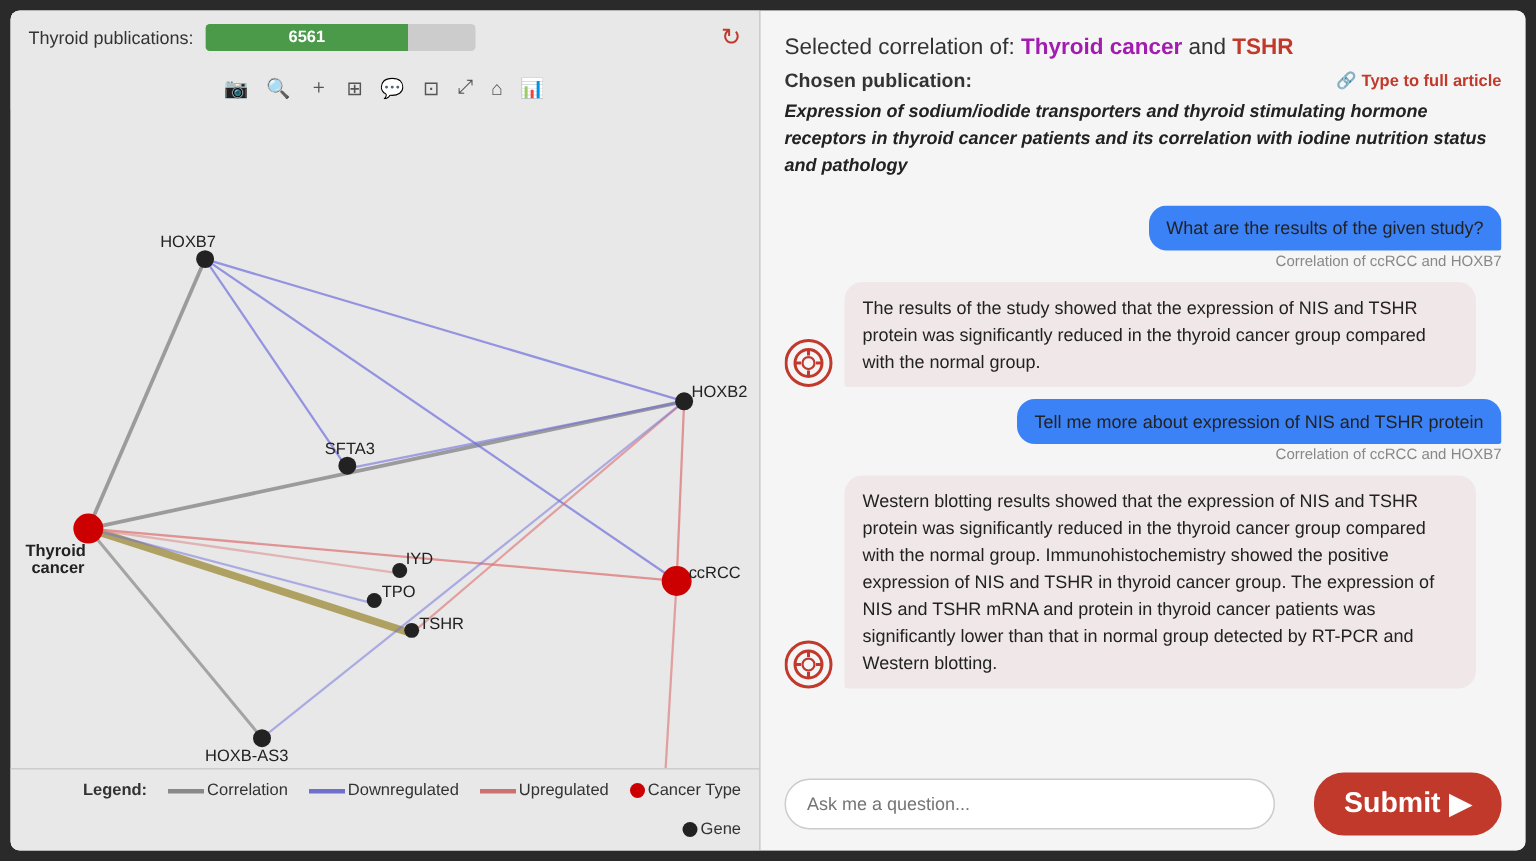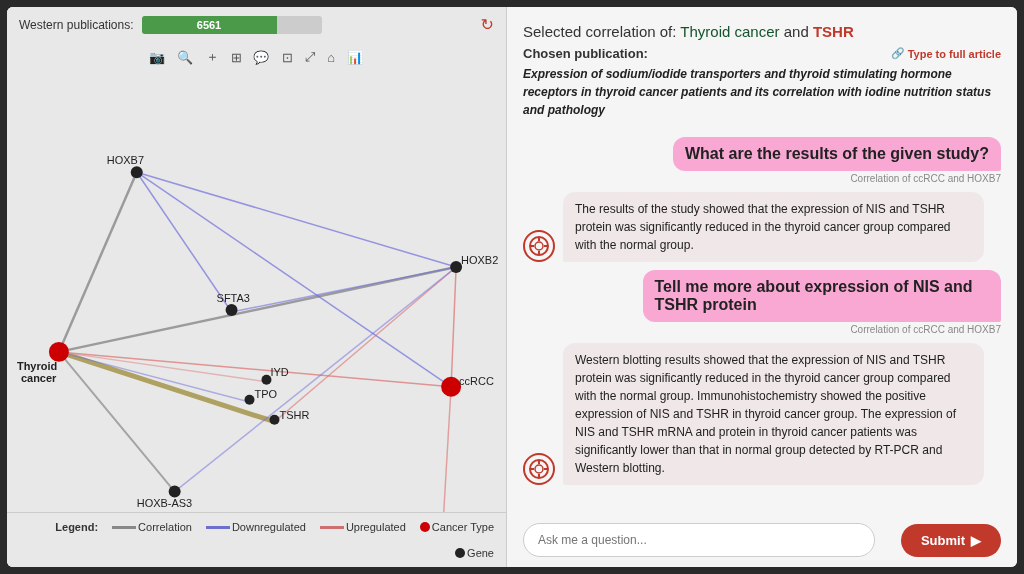--- a/index.html
+++ b/index.html
@@ -127,21 +127,21 @@
     }
     .right-header {
       margin-bottom: 8px;
     }
     .selected-title {
       font-size: 15px;
       font-weight: normal;
       color: #333;
       margin-bottom: 6px;
     }
-    .selected-title .thyroid { color: #14532d; font-weight: normal; }
+    .selected-title .thyroid { color: #a21caf; font-weight: bold; }
     .selected-title .tshr { color: #c0392b; font-weight: bold; }
     .chosen-pub-label {
       font-size: 13px;
       font-weight: bold;
       color: #333;
       margin-bottom: 4px;
       display: flex;
       align-items: center;
       justify-content: space-between;
     }
@@ -169,27 +169,26 @@
       gap: 8px;
       margin-bottom: 10px;
     }
     .user-bubble-wrapper {
       display: flex;
       justify-content: flex-end;
       flex-direction: column;
       align-items: flex-end;
     }
     .user-bubble {
-      background: #f9a8d4;
+      background: #3b82f6;
       border-radius: 12px 12px 2px 12px;
       padding: 8px 12px;
-      font-size: 16px;
+      font-size: 12px;
       color: #222;
       max-width: 75%;
-      font-weight: bold;
     }
     .correlation-label {
       font-size: 10px;
       color: #888;
       margin-top: 2px;
       text-align: left;
     }
     .bot-bubble-wrapper {
       display: flex;
       align-items: flex-end;
@@ -231,37 +230,37 @@
       background: white;
       outline: none;
       color: #666;
     }
     .submit-btn {
       background: #c0392b;
       color: white;
       border: none;
       border-radius: 20px;
       padding: 9px 20px;
-      font-size: 13px;
+      font-size: 19px;
       font-weight: bold;
       cursor: pointer;
       display: flex;
       align-items: center;
       gap: 6px;
       white-space: nowrap;
     }
   </style>
 </head>
 <body>
 
 <div class="main-container">
 
   <div class="left-panel">
     <div class="top-bar">
-      <span class="examined-label">Western publications:</span>
+      <span class="examined-label">Thyroid publications:</span>
       <div class="progress-bar-container">
         <div class="progress-bar-fill" style="width:75%">
           <span class="progress-bar-label">6561</span>
         </div>
       </div>
       <span class="refresh-icon">↻</span>
     </div>
 
     <div class="graph-toolbar">
       <span class="toolbar-icon">📷</span>

